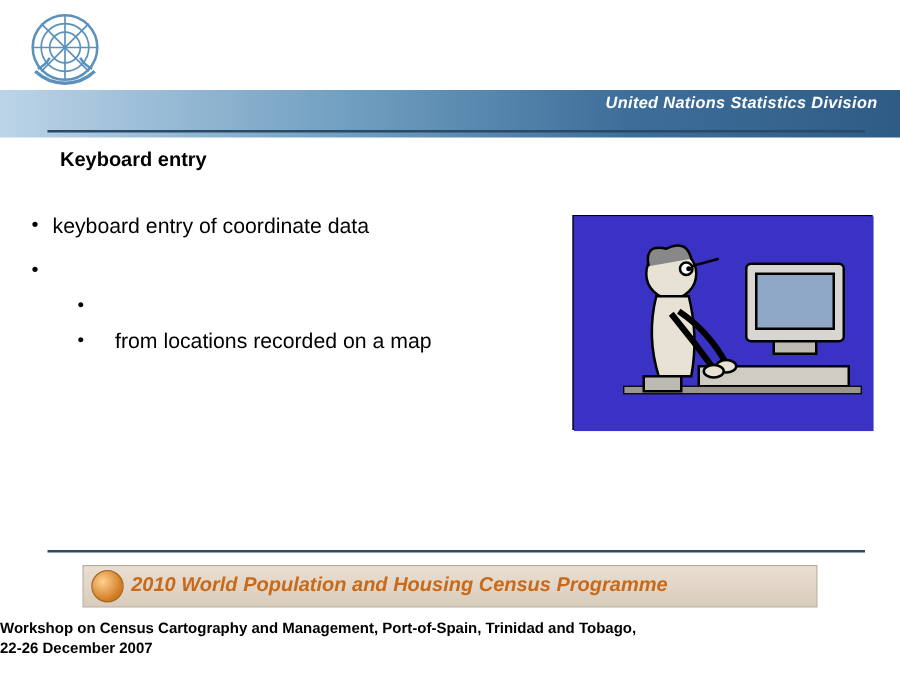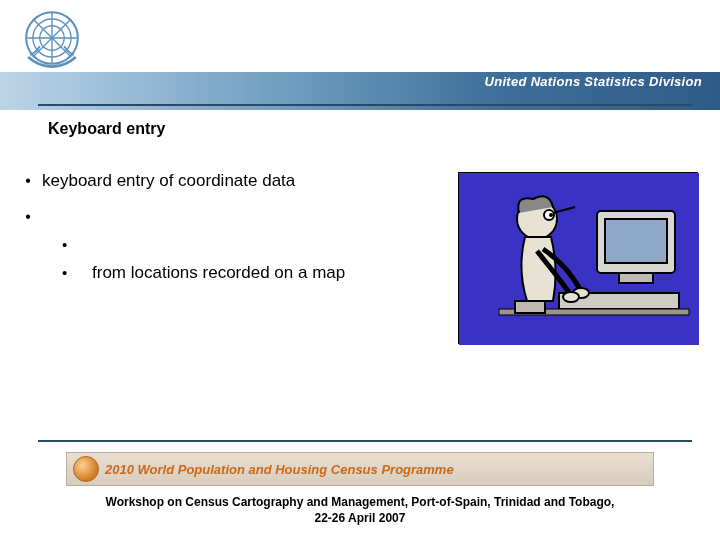--- a/index.html
+++ b/index.html
@@ -15,22 +15,22 @@
   .bullet { width: 28px; text-align: center; color: #000; font-size: 16px; line-height: 22px; }
   .text { font-size: 17px; line-height: 22px; color: #000; }
   .sublist { margin-left: 42px; margin-top: 6px; }
   .subrow { display: flex; align-items: flex-start; margin-bottom: 6px; }
   .subbullet { width: 36px; text-align: left; color: #000; font-size: 15px; line-height: 22px; padding-left: 6px; }
   .subtext { font-size: 17px; line-height: 22px; flex: 1; max-width: 290px; }
   .illust { position: absolute; top: 172px; right: 22px; width: 240px; height: 172px; background: #3a32c4; border: 1px solid #000; }
   .footer-line { position: absolute; bottom: 98px; left: 38px; right: 28px; height: 2px; background: #2b4a68; }
   .footer-banner { position: absolute; bottom: 54px; left: 66px; width: 588px; height: 34px; background: linear-gradient(to bottom, #e9ded1, #d8cdbc); border: 1px solid #b9ae9c; display: flex; align-items: center; }
   .fb-globe { width: 26px; height: 26px; margin: 0 6px 0 6px; border-radius: 50%; background: radial-gradient(circle at 35% 35%, #ffd090, #d07a20 70%); border: 1px solid #a86520; }
-  .fb-text { font-size: 13px; font-weight: bold; font-style: italic; color: #c86a1a; }
-  .footer-text { position: absolute; bottom: 14px; left: 0; right: 0; text-align: center; font-size: 12px; font-weight: bold; line-height: 16px; }
+  .fb-text { font-size: 16px; font-weight: bold; font-style: italic; color: #c86a1a; }
+  .footer-text { position: absolute; bottom: 14px; left: 0; right: 0; text-align: left; font-size: 12px; font-weight: bold; line-height: 16px; }
 </style>
 </head>
 <body>
 
 <div class="header">
   <svg class="un-logo" viewBox="0 0 100 100">
     <circle cx="50" cy="50" r="38" fill="none" stroke="#5b92bd" stroke-width="3"></circle>
     <circle cx="50" cy="50" r="28" fill="none" stroke="#5b92bd" stroke-width="2"></circle>
     <circle cx="50" cy="50" r="18" fill="none" stroke="#5b92bd" stroke-width="2"></circle>
     <line x1="50" y1="12" x2="50" y2="88" stroke="#5b92bd" stroke-width="2"></line>
@@ -92,14 +92,14 @@
 
 <div class="footer-line"></div>
 
 <div class="footer-banner">
   <div class="fb-globe"></div>
   <span class="fb-text">2010 World Population and Housing Census Programme</span>
 </div>
 
 <div class="footer-text">
   <span>Workshop on Census Cartography and Management, Port-of-Spain, Trinidad and Tobago,</span><br>
-  <span>22-26 April 2007</span>
+  <span>22-26 December 2007</span>
 </div>
 
 </body></html>

